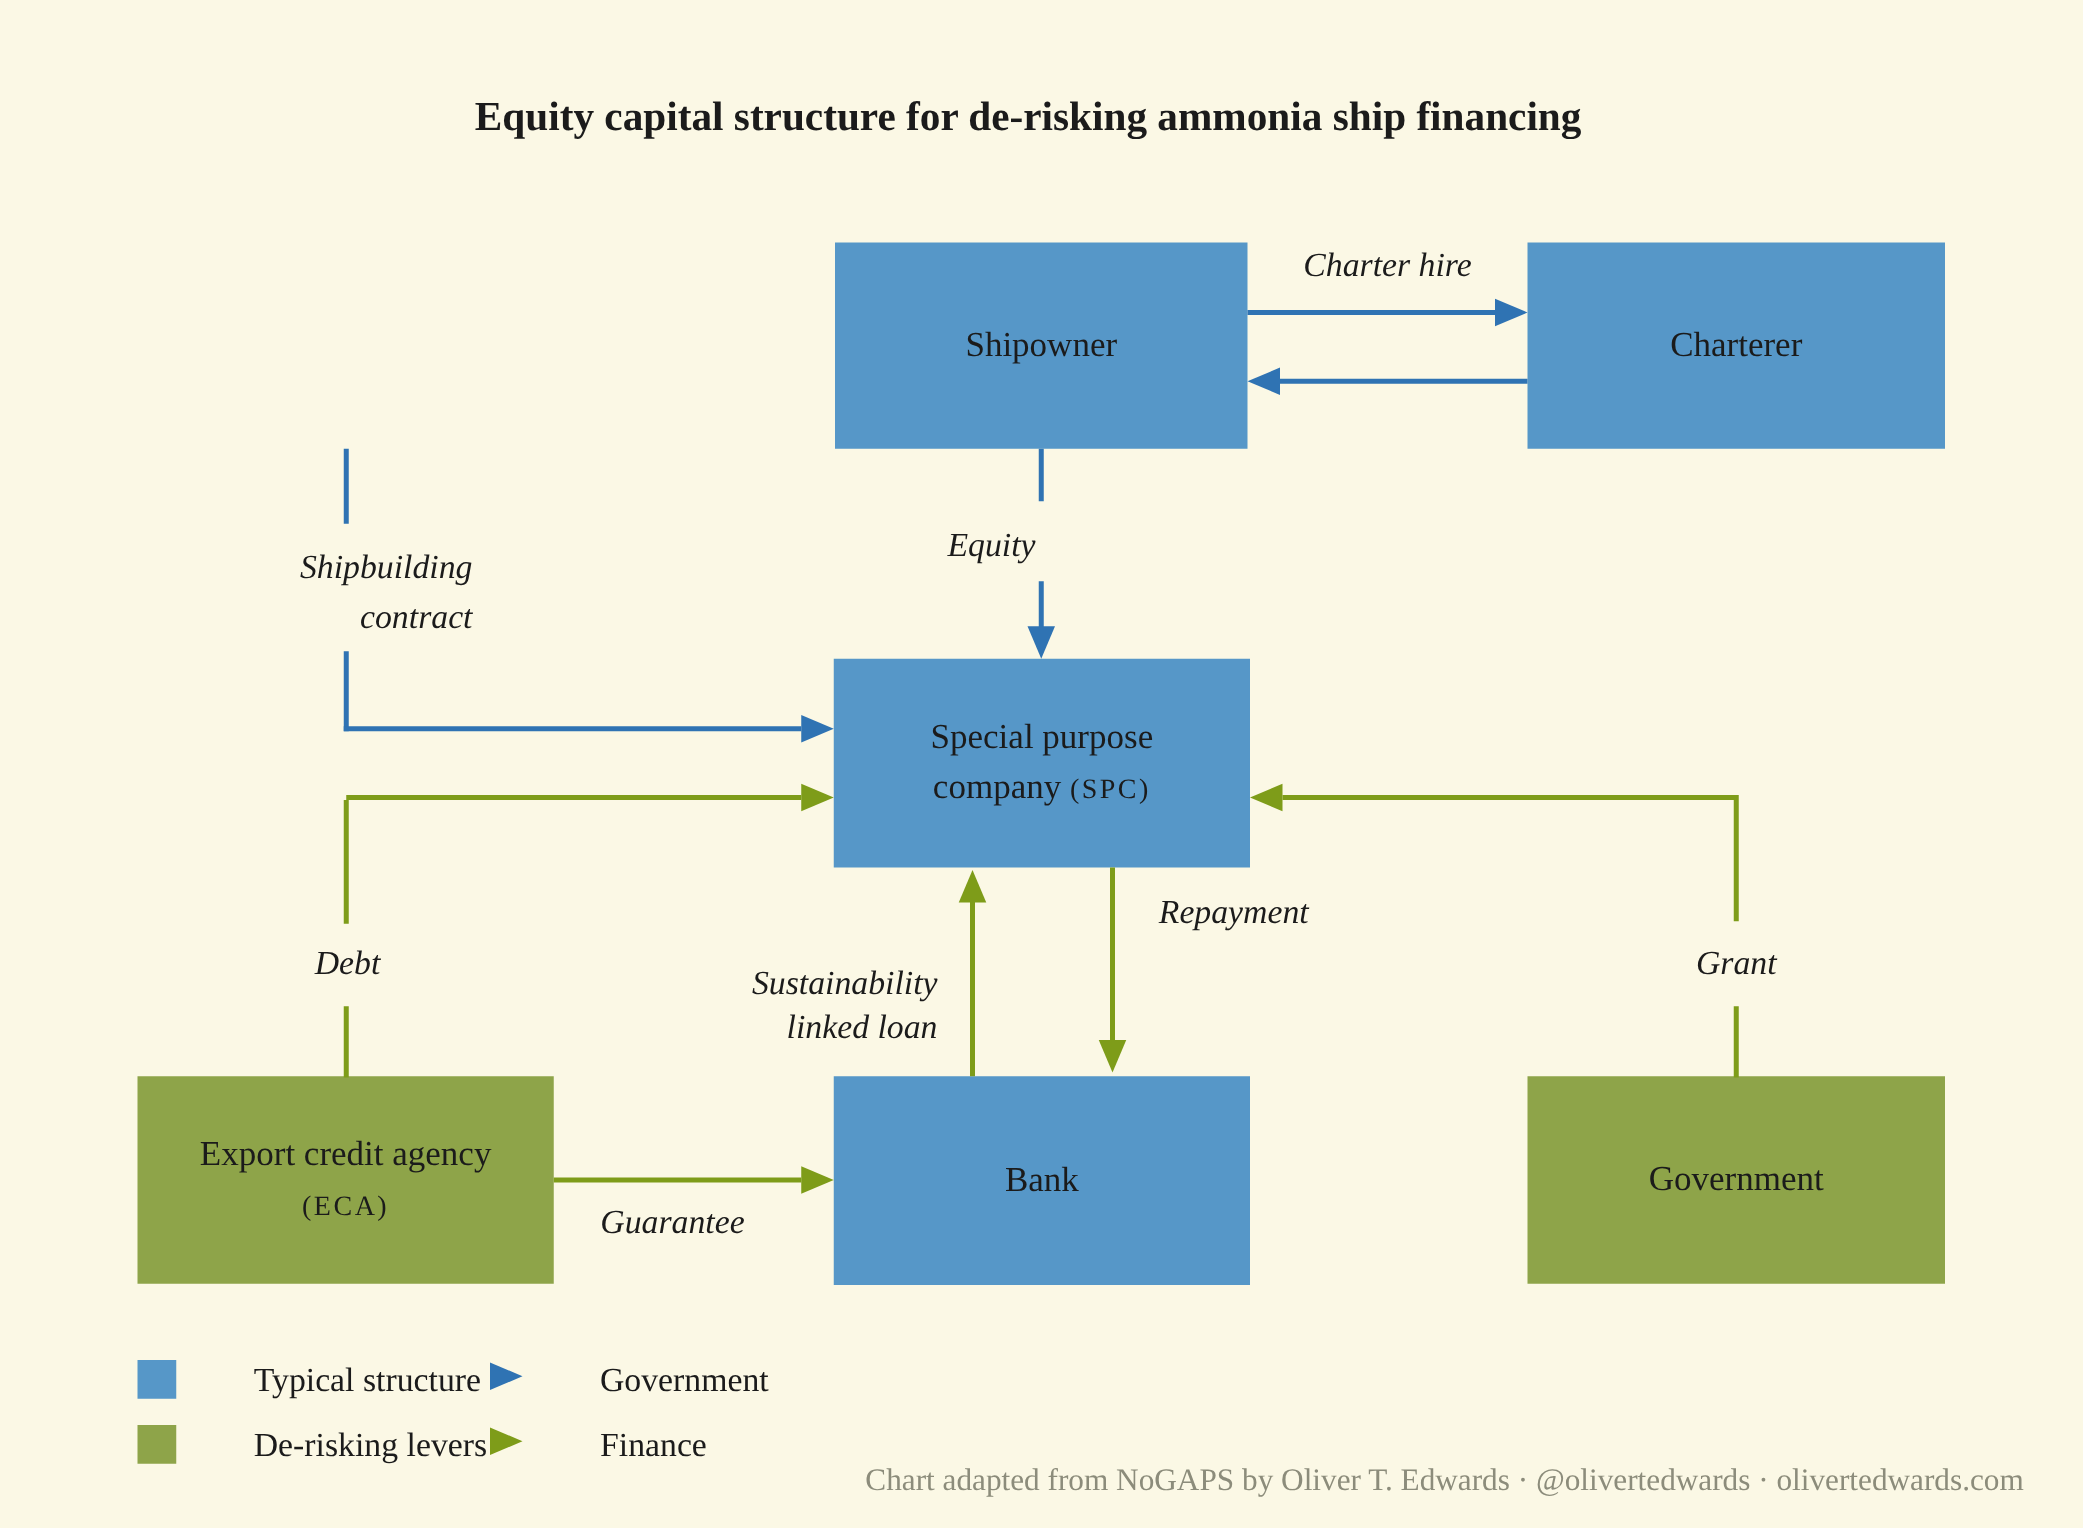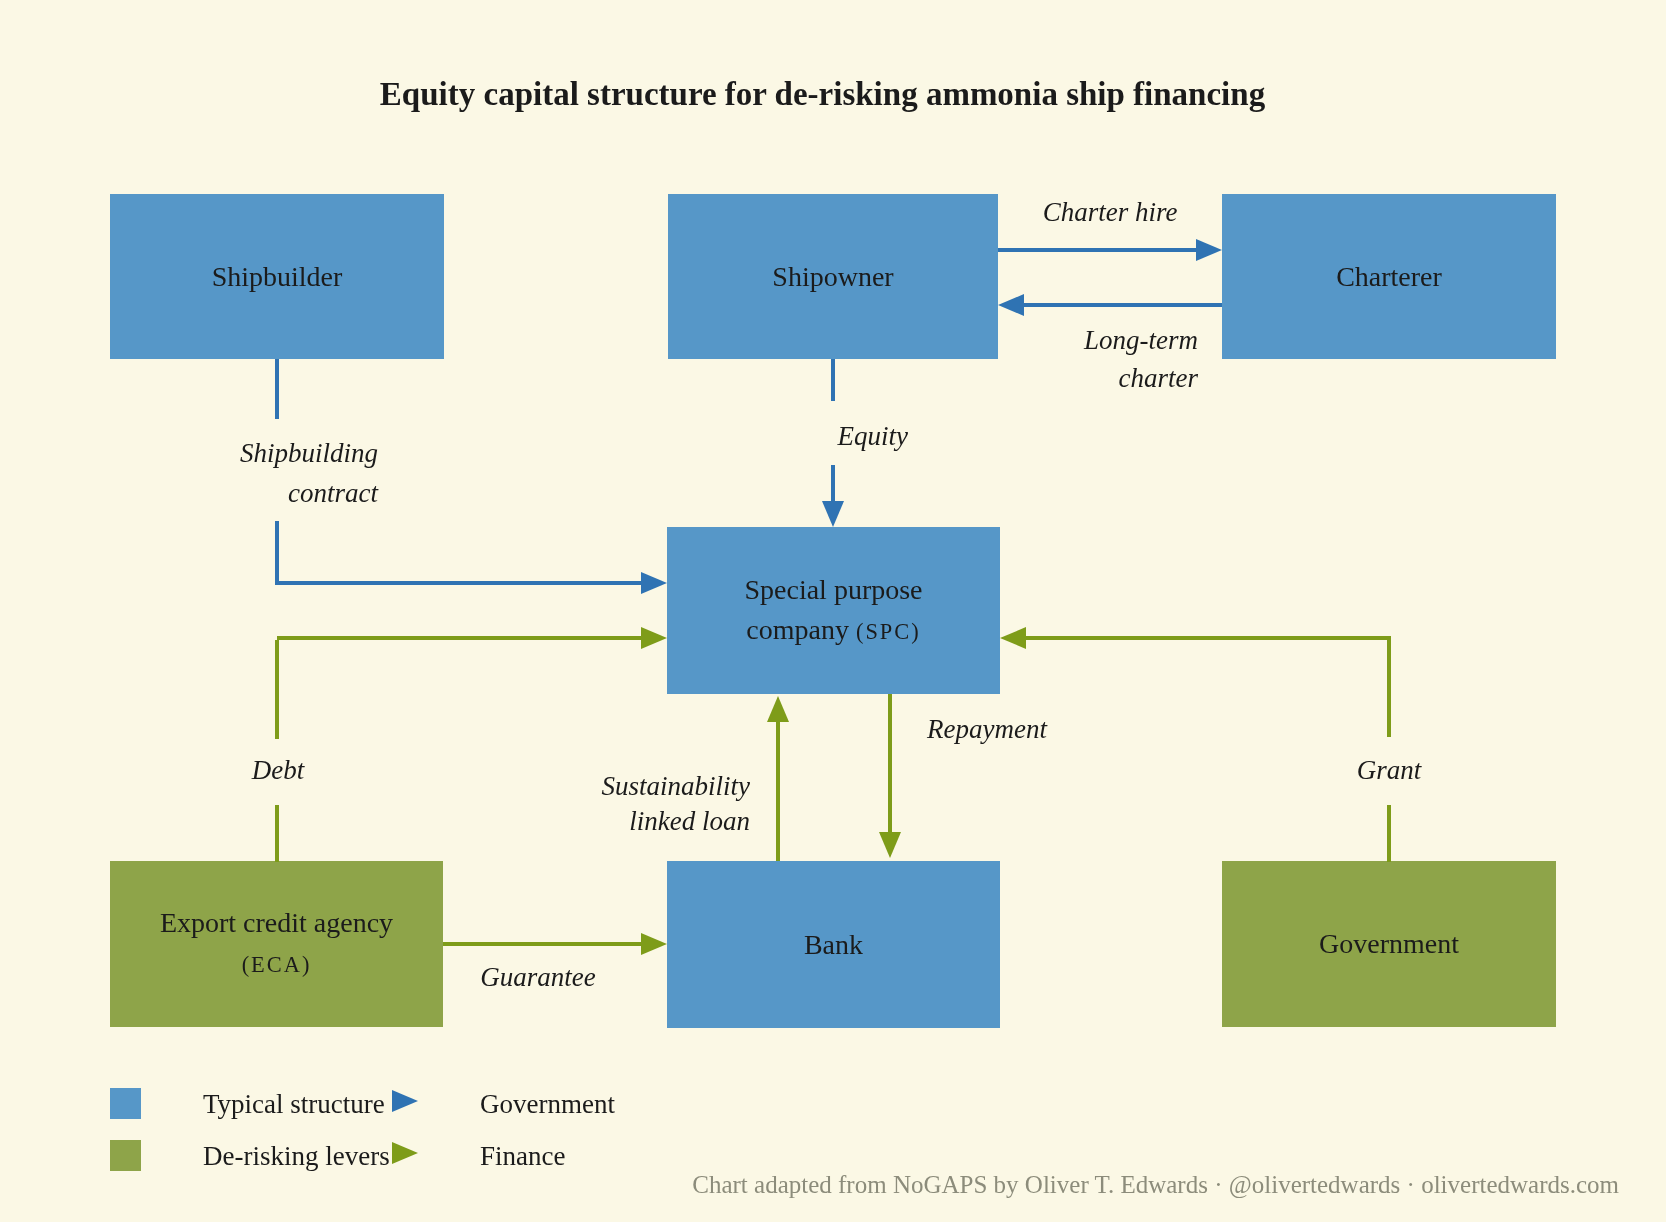--- a/index.html
+++ b/index.html
@@ -59,23 +59,20 @@
     font-size:25px;color:var(--footer-text);
   }
 </style>
 </head>
 <body>
 
 <div class="canvas">
 
   <div class="title">Equity capital structure for de-risking ammonia ship financing</div>
 
-  <div class="node blue" style="left:110px;top:194px;width:334px;height:165px">
-    <span class="inner">Shipbuilder</span>
-  </div>
 
   <div class="node blue" style="left:668px;top:194px;width:330px;height:165px">
     <span class="inner">Shipowner</span>
   </div>
 
   <div class="node blue" style="left:1222px;top:194px;width:334px;height:165px">
     <span class="inner">Charterer</span>
   </div>
 
   <div class="node blue" style="left:667px;top:527px;width:333px;height:167px">
@@ -93,24 +90,23 @@
   <div class="node green" style="left:1222px;top:861px;width:334px;height:166px">
     <span class="inner">Government</span>
   </div>
 
   <div class="elabel" style="left:998px;top:196px;width:224px;text-align:center">Charter hire</div>
   <div class="h blue-bg" style="left:998px;top:248px;width:200px"></div>
   <div class="ah ah-r blue-c" style="left:1196px;top:239px"></div>
 
   <div class="ah ah-l blue-c" style="left:998px;top:294px"></div>
   <div class="h blue-bg" style="left:1024px;top:303px;width:198px"></div>
-  <div class="elabel" style="left:1038px;top:321px;width:160px;text-align:right;line-height:38px">Long-term charter</div>
 
   <div class="v blue-bg" style="left:831px;top:359px;height:42px"></div>
-  <div class="elabel" style="left:758px;top:420px;width:150px;text-align:right">Equity</div>
+  <div class="elabel" style="left:758px;top:420px;width:150px;text-align:left">Equity</div>
   <div class="v blue-bg" style="left:831px;top:465px;height:37px"></div>
   <div class="ah ah-d blue-c" style="left:822px;top:501px"></div>
 
   <div class="v blue-bg" style="left:275px;top:359px;height:60px"></div>
   <div class="elabel" style="left:178px;top:433px;width:200px;text-align:right;line-height:40px">Shipbuilding contract</div>
   <div class="v blue-bg" style="left:275px;top:521px;height:64px"></div>
   <div class="h blue-bg" style="left:275px;top:581px;width:366px"></div>
   <div class="ah ah-r blue-c" style="left:641px;top:572px"></div>
 
   <div class="h green-bg" style="left:277px;top:636px;width:364px"></div>

